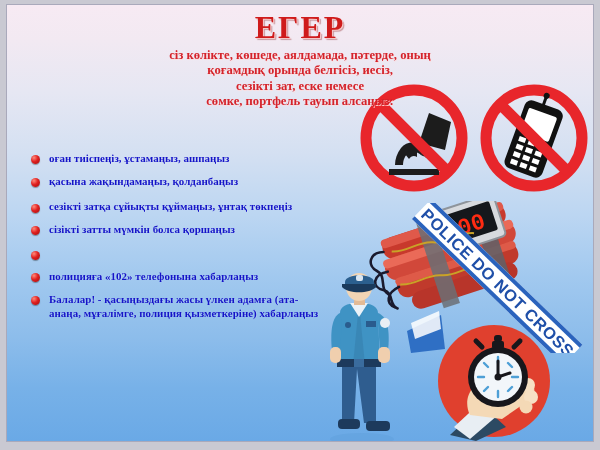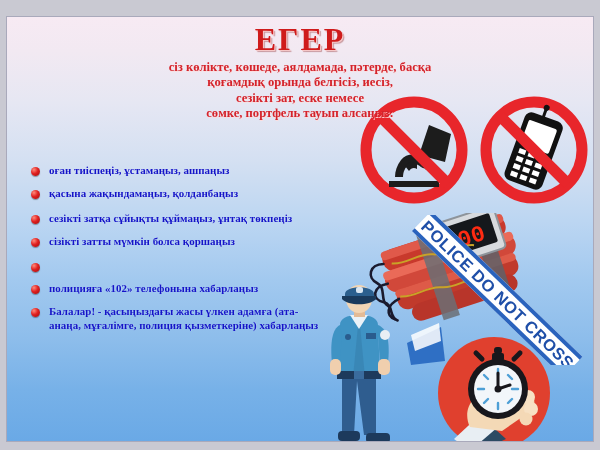--- a/index.html
+++ b/index.html
@@ -5,21 +5,21 @@
   html,body{margin:0;padding:0;}
   body{
     width:600px;height:450px;overflow:hidden;
     background:#bdbdc4;
     font-family:"Liberation Serif",serif;
   }
   #poster{
     position:absolute;left:0;top:0;width:600px;height:450px;
     box-sizing:border-box;
     background:#c9c9d2;
-    padding:16px 6px 8px 6px;
+    padding:4px 6px 8px 6px;
   }
   #frame{
     position:relative;width:100%;height:100%;box-sizing:border-box;
     border:1px solid #a9a9bb;
     background:linear-gradient(180deg,
       #f7eaf3 0%,
       #f2e9f2 8%,
       #e6e7f3 20%,
       #d4e0f2 34%,
       #bcd6f2 48%,
@@ -49,21 +49,21 @@
   .sub-lines div{white-space:nowrap;}
 
   
   .bullets{
     position:absolute;left:24px;top:146px;width:290px;z-index:6;
   }
   .bullet-row{
     display:flex;align-items:flex-start;
     margin-bottom:9px;
   }
-  .bullet-row.gap{margin-top:10px;}
+  .bullet-row.gap{margin-top:10px;align-items:flex-end;}
   .dot{
     flex:0 0 auto;width:9px;height:9px;border-radius:50%;
     margin-top:4px;margin-right:9px;
     background:radial-gradient(circle at 33% 30%, #ff8a7a 0%, #e02020 45%, #9e0b0b 100%);
     box-shadow:0 1px 1px rgba(0,0,0,.35);
   }
   .btxt{
     font-family:"Liberation Serif",serif;
     font-weight:bold;font-size:11px;line-height:14.4px;
     color:#1414c8;
@@ -85,21 +85,21 @@
 </style>
 </head>
 <body>
 
 <div id="poster">
   <div id="frame">
 
     <div class="title-wrap">
       <div class="big-title">ЕГЕР</div>
       <div class="sub-lines">
-        <div>сіз көлікте, көшеде, аялдамада, пәтерде, басқа</div>
+        <div>сіз көлікте, көшеде, аялдамада, пәтерде, оның</div>
         <div>қоғамдық орында белгісіз, иесіз,</div>
         <div>сезікті зат, еске немесе</div>
         <div>сөмке, портфель тауып алсаңыз:</div>
       </div>
     </div>
 
     <div class="bullets">
       <div class="bullet-row">
         <span class="dot"></span>
         <span class="btxt">оған тиіспеңіз, ұстамаңыз, ашпаңыз</span>

